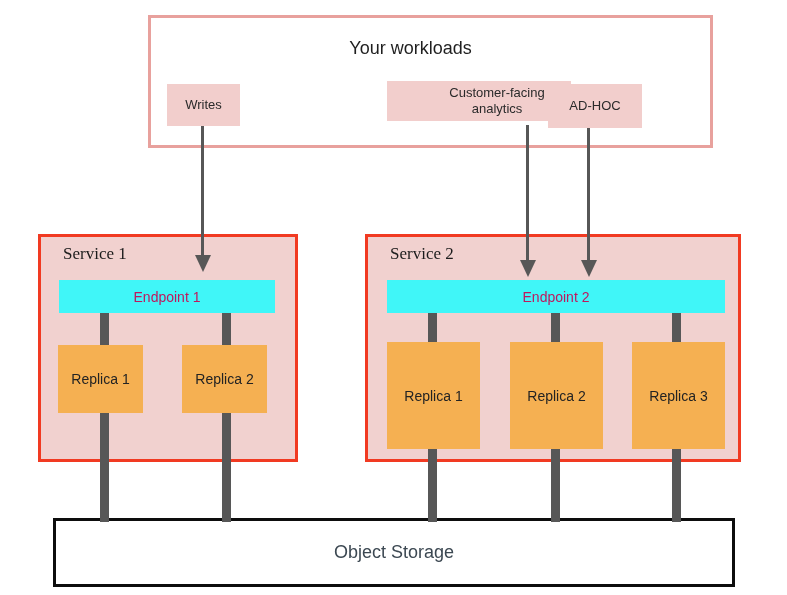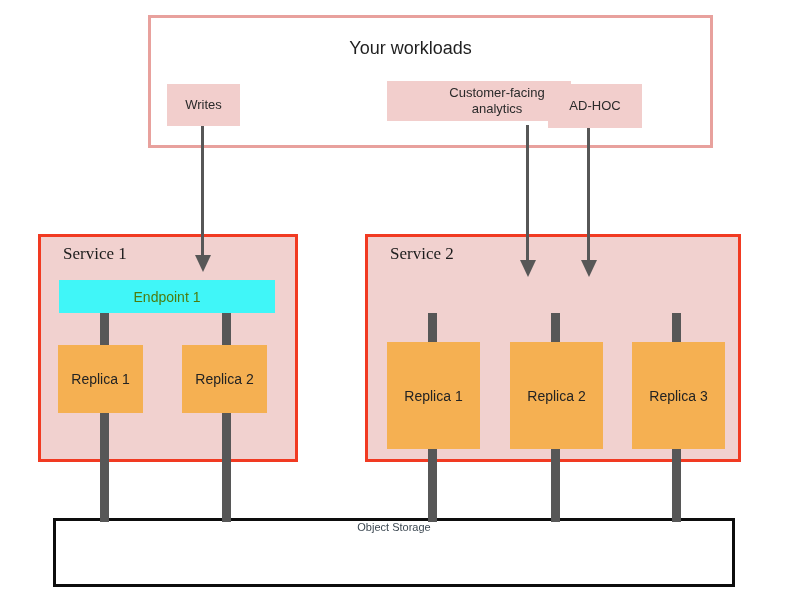--- a/index.html
+++ b/index.html
@@ -84,21 +84,21 @@
 
   .endpoint {
     position: absolute;
     top: 280px;
     height: 33px;
     background: var(--cyan, #40f6f8);
     display: flex;
     align-items: center;
     justify-content: center;
     font-size: 14px;
-    color: #4d7c0f;
+    color: #be185d;
     z-index: 6;
   }
   .endpoint1 { left: 59px;  width: 216px; }
   .endpoint2 { left: 387px; width: 338px; }
 
   .replica {
     position: absolute;
     background: var(--orange, #f5b052);
     display: flex;
     align-items: center;
@@ -124,23 +124,23 @@
   }
 
   
   .storage-box {
     position: absolute;
     left: 53px; top: 518px;
     width: 676px; height: 63px;
     border: 3px solid var(--black, #0d0d0d);
     background: #ffffff;
     display: flex;
-    align-items: flex-start;
+    align-items: center;
     justify-content: center;
-    font-size: 11px;
+    font-size: 18px;
     color: var(--storage-text, #3c4852);
     z-index: 4;
   }
 </style>
 </head>
 <body>
 
 <div class="canvas">
 
   <div class="workloads-box">
@@ -167,20 +167,21 @@
   <div class="replica s1-replica s1r2">Replica 2</div>
 
   <div class="conn" style="left:100px; top:313px; height:32px;"></div>
   <div class="conn" style="left:222px; top:313px; height:32px;"></div>
   <div class="conn" style="left:100px; top:413px; height:109px;"></div>
   <div class="conn" style="left:222px; top:413px; height:109px;"></div>
 
   <div class="service-box service2">
     <div class="service-title">Service 2</div>
   </div>
+  <div class="endpoint endpoint2">Endpoint 2</div>
   <div class="replica s2-replica s2r1">Replica 1</div>
   <div class="replica s2-replica s2r2">Replica 2</div>
   <div class="replica s2-replica s2r3">Replica 3</div>
 
   <div class="conn" style="left:428px; top:313px; height:29px;"></div>
   <div class="conn" style="left:551px; top:313px; height:29px;"></div>
   <div class="conn" style="left:672px; top:313px; height:29px;"></div>
   <div class="conn" style="left:428px; top:449px; height:73px;"></div>
   <div class="conn" style="left:551px; top:449px; height:73px;"></div>
   <div class="conn" style="left:672px; top:449px; height:73px;"></div>

